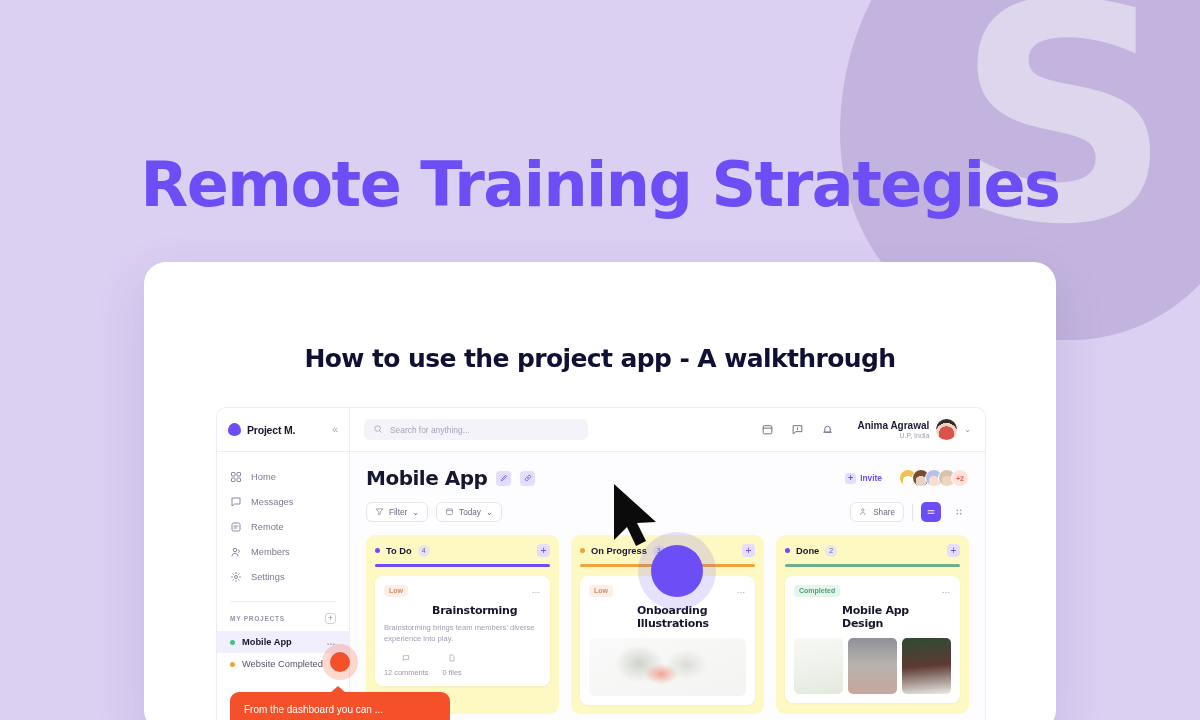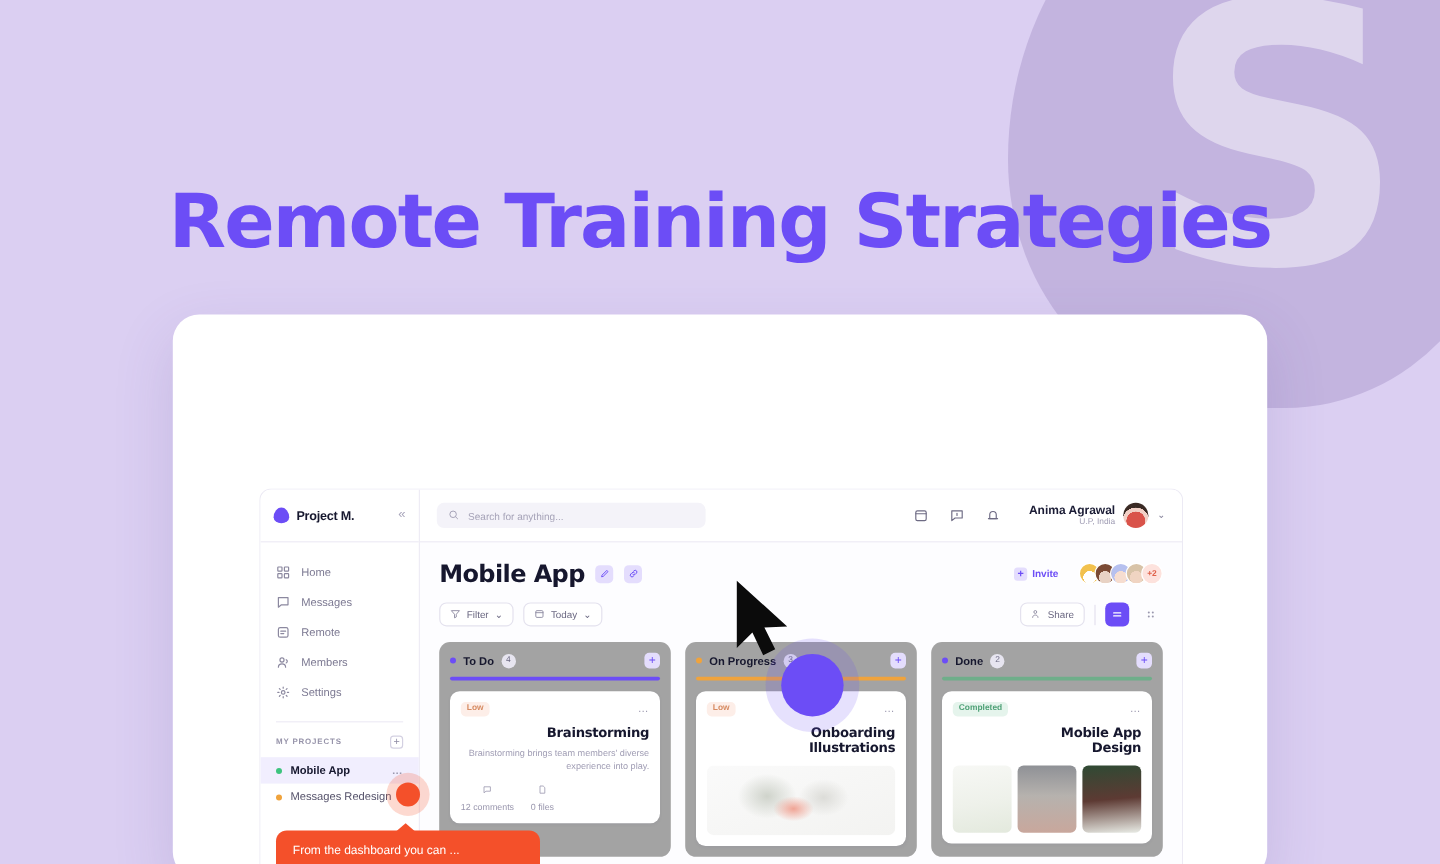--- a/index.html
+++ b/index.html
@@ -211,22 +211,22 @@
   .vdiv { width: 1px; height: 17px; background: #e4e2ee; }
   .view-btn {
     width: 20px; height: 20px; border-radius: 5px;
     display: flex; align-items: center; justify-content: center;
   }
   .view-btn.on { background: #6C4DF6; }
   .view-btn svg { width: 10px; height: 10px; }
 
   .board { display: flex; gap: 12px; margin-top: 13px; }
   .col {
-    flex: 1; min-width: 0; background: #a3a3a3;
-    border-radius: 9px; padding: 9px 9px 0; text-align: right;
+    flex: 1; min-width: 0; background: #fef9c3;
+    border-radius: 9px; padding: 9px 9px 0;
   }
   .col-head { display: flex; align-items: center; gap: 6px; }
   .cdot { width: 5px; height: 5px; border-radius: 50%; flex: 0 0 5px; }
   .col-name { font-size: 9.3px; font-weight: 700; color: #16172e; }
   .col-count {
     min-width: 12px; height: 12px; border-radius: 50%;
     background: #e7e5f0; color: #6a6781; font-size: 7px;
     display: flex; align-items: center; justify-content: center;
     padding: 0 3px;
   }
@@ -315,20 +315,21 @@
 </style>
 </head>
 <body>
 
 <div id="bg-blob"></div>
 <div id="bg-letter">S</div>
 
 <div id="headline">Remote Training Strategies</div>
 
 <div id="device-card">
+  <div id="subtitle">How to use the project app - A walkthrough</div>
 
   <div id="app">
 
     <div id="sidebar">
       <div class="side-head">
         <div class="brand-mark"></div>
         <div class="brand-name">Project M.</div>
         <div class="collapse">«</div>
       </div>
 
@@ -389,21 +390,21 @@
         <span class="plus-box">+</span>
       </div>
 
       <div class="proj-item active">
         <span class="pdot" style="background:#3dc47e"></span>
         <span class="lbl">Mobile App</span>
         <span class="dots">…</span>
       </div>
       <div class="proj-item">
         <span class="pdot" style="background:#f0a33c"></span>
-        <span class="lbl">Messages Redesign</span>
+        <span class="lbl">Website Completed</span>
       </div>
     </div>
 
     <div id="main">
 
       <div class="topbar">
         <div class="search">
           <span><svg viewBox="0 0 24 24" fill="none" stroke="#a6a3b8" stroke-width="2">
                 <circle cx="11" cy="11" r="6.5"></circle>
                 <path d="M16 16l4 4" stroke-linecap="round"></path>

